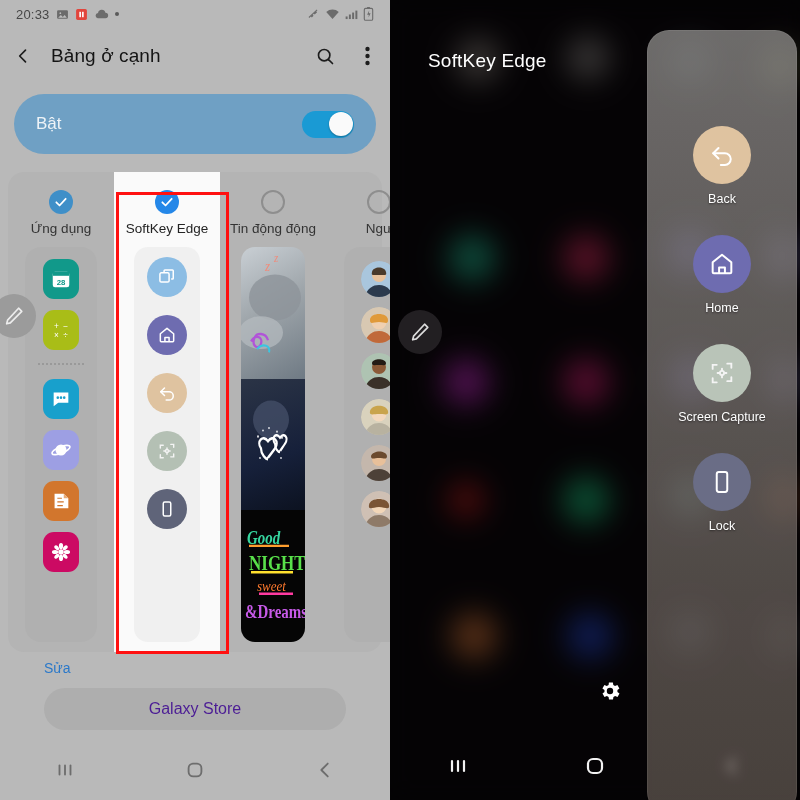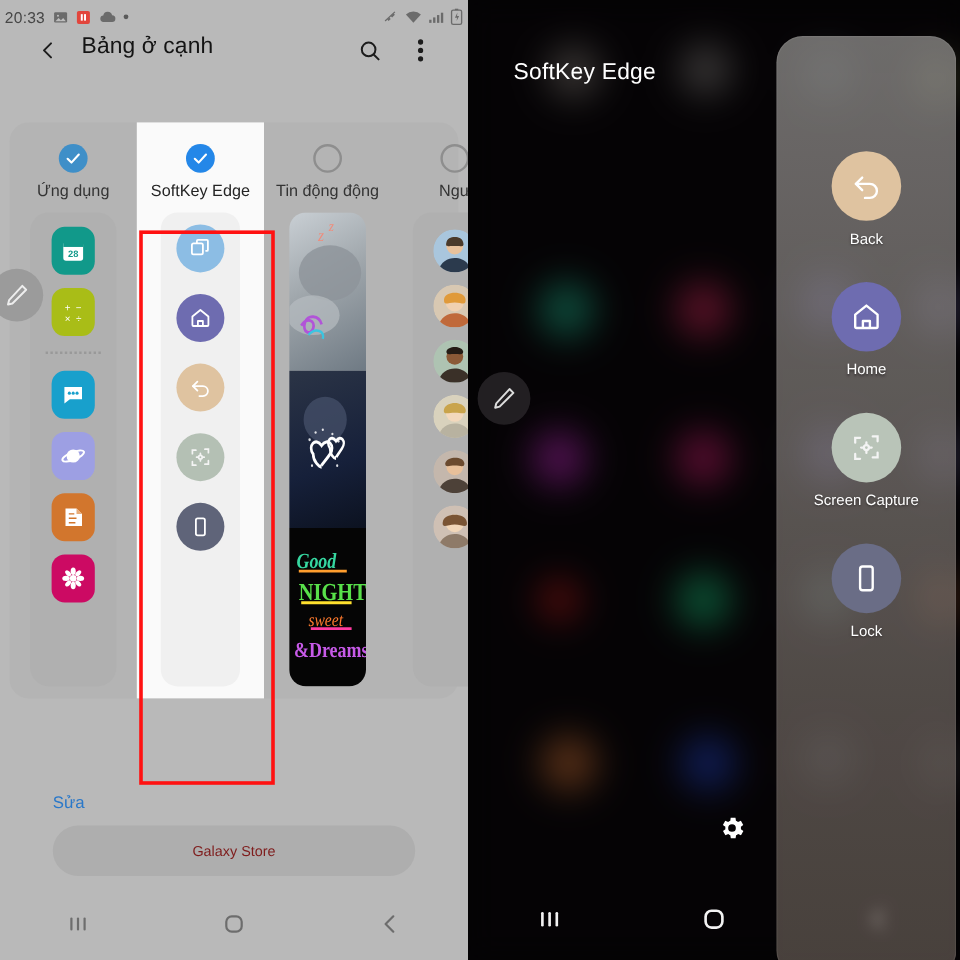--- a/index.html
+++ b/index.html
@@ -10,30 +10,30 @@
   }
   .stage{position:relative;width:800px;height:800px;display:flex;}
 
   
   .left-phone{
     position:relative;width:390px;height:800px;
     background:#b9b9b9;overflow:hidden;flex:0 0 390px;
   }
   .statusbar{
     height:28px;display:flex;align-items:center;
-    padding:0 4px;color:#4a4a4a;font-size:12.5px;
+    padding:0 16px;color:#4a4a4a;font-size:12.5px;
   }
   .sb-left{display:flex;align-items:center;gap:6px;}
   .sb-right{margin-left:auto;display:flex;align-items:center;gap:5px;}
   .sb-time{font-size:13px;color:#474747;letter-spacing:.2px;}
   .ic{display:inline-block;line-height:0;}
   .dot-small{width:4px;height:4px;border-radius:50%;background:#5a5a5a;display:inline-block;}
 
   .appbar{
-    height:56px;display:flex;align-items:flex-start;padding:0 26px;gap:14px;color:#1c1c1c;
+    height:56px;display:flex;align-items:center;padding:0 9px;gap:14px;color:#1c1c1c;
   }
   .appbar-title{font-size:19px;color:#141414;letter-spacing:.1px;}
   .appbar-spacer{flex:1;}
   .appbar-icon{width:28px;height:28px;display:flex;align-items:center;justify-content:center;}
 
   .onoff{
     margin:10px 14px 0 14px;height:60px;border-radius:30px;
     background:#6fa0c4;display:flex;align-items:center;padding:0 22px;
   }
   .onoff-label{color:#eef3f7;font-size:17px;flex:1;}
@@ -110,21 +110,21 @@
   .edge-handle{
     position:absolute;left:-16px;top:122px;width:44px;height:44px;border-radius:50%;
     background:#9b9b9b;display:flex;align-items:center;justify-content:center;z-index:5;
   }
   .sua{
     position:absolute;left:44px;top:660px;font-size:14px;color:#2a78c9;z-index:6;
   }
   .store-btn{
     position:absolute;left:44px;right:44px;top:688px;height:42px;border-radius:21px;
     background:#aeaeae;display:flex;align-items:center;justify-content:center;
-    font-size:12px;color:#7f1d1d;z-index:6;
+    font-size:16px;color:#4c1d95;z-index:6;
   }
 
   .navbar{
     position:absolute;left:0;right:0;bottom:0;height:56px;
     display:flex;align-items:center;justify-content:space-around;
   }
   .navbar.light svg{stroke:#6d6d6d;}
 
   
   .redbox{position:absolute;border:3px solid #ff1111;box-sizing:border-box;z-index:20;pointer-events:none;}
@@ -265,20 +265,26 @@
       </span>
       <span class="appbar-icon">
         <svg width="5" height="20" viewBox="0 0 5 20">
             <circle cx="2.5" cy="3" r="2.2" fill="#1c1c1c"></circle>
             <circle cx="2.5" cy="10" r="2.2" fill="#1c1c1c"></circle>
             <circle cx="2.5" cy="17" r="2.2" fill="#1c1c1c"></circle>
           </svg>
       </span>
     </div>
 
+    <div class="onoff">
+      <span class="onoff-label">Bật</span>
+      <span class="switch">
+          <span class="knob"></span>
+        </span>
+    </div>
 
     <div class="chooser">
       <div class="chooser-row">
 
         <div class="pcell dim">
           <span class="check on dim">
             <svg width="14" height="14" viewBox="0 0 24 24" fill="none" stroke="#fff" stroke-width="3" stroke-linecap="round" stroke-linejoin="round">
                 <polyline points="4 12.5 9.5 18 20 6.5"></polyline>
               </svg>
           </span>

